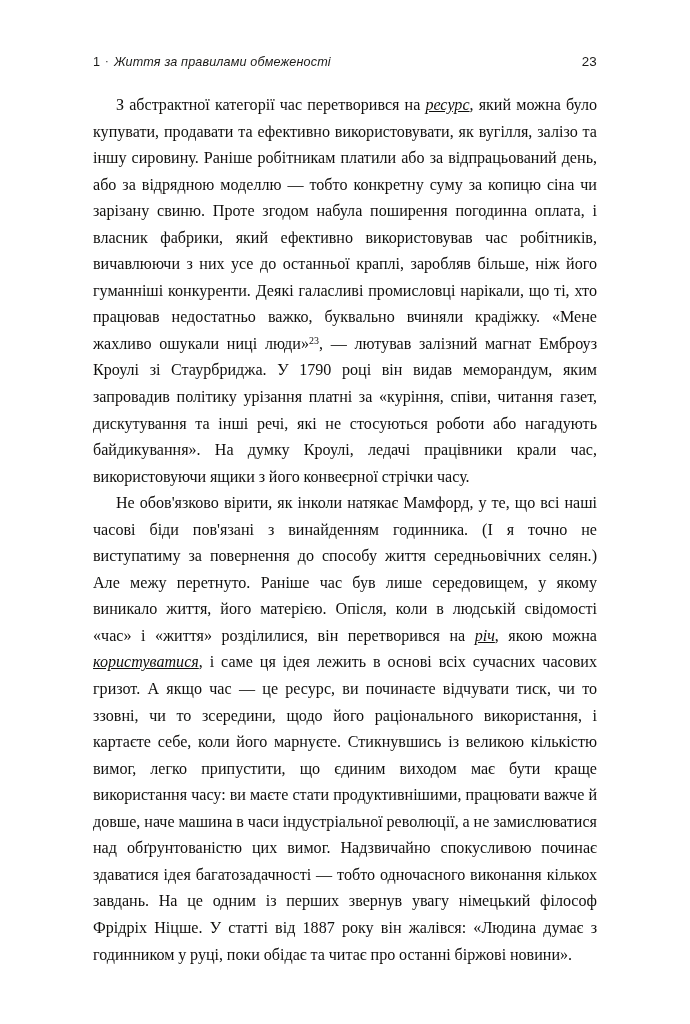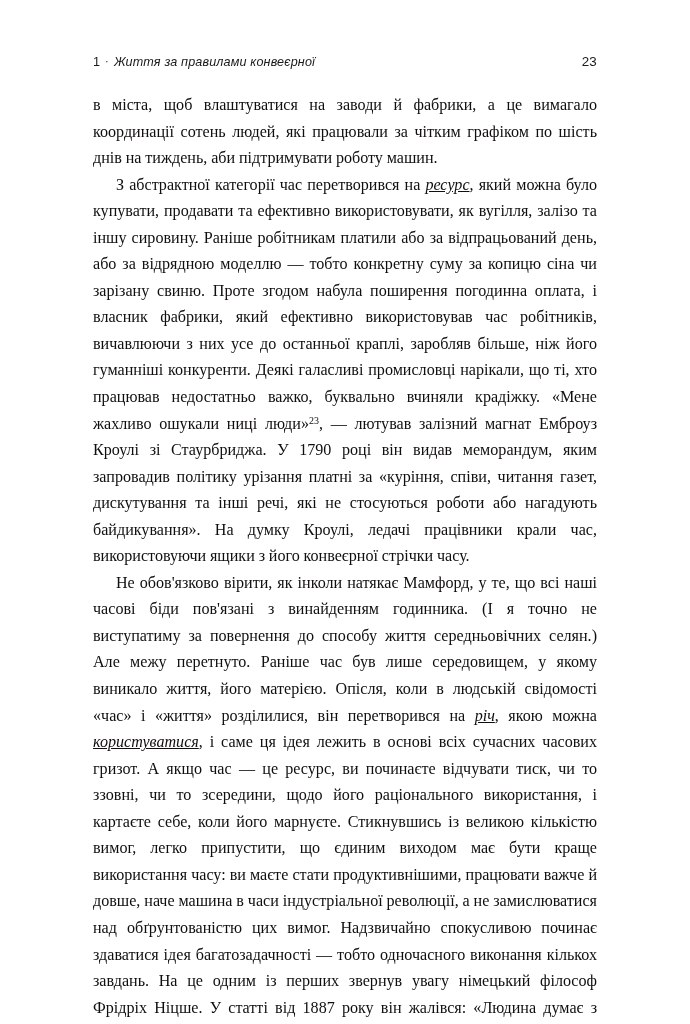--- a/index.html
+++ b/index.html
@@ -94,24 +94,23 @@
 </style>
 </head>
 <body>
 
 <div class="page">
 
   <div class="running-head">
     <div class="rh-left">
       <span class="rh-chapnum">1</span>
       <span class="rh-dot">·</span>
-      <span class="rh-title">Життя за правилами конвеєрної</span>
+      <span class="rh-title">Життя за правилами обмеженості</span>
     </div>
     <div class="rh-pagenum">23</div>
   </div>
 
   <div class="body-text">
-    <p>в міста, щоб влаштуватися на заводи й фабрики, а це вимагало координації сотень людей, які працювали за чітким графіком по шість днів на тиждень, аби підтримувати роботу машин.</p>
     <p class="indent">З абстрактної категорії час перетворився на <i>ресурс</i>, який можна було купувати, продавати та ефективно використовувати, як вугілля, залізо та іншу сировину. Раніше робітникам платили або за відпрацьований день, або за відрядною моделлю — тобто конкретну суму за копицю сіна чи зарізану свиню. Проте згодом набула поширення погодинна оплата, і власник фабрики, який ефективно використовував час робітників, вичавлюючи з них усе до останньої краплі, заробляв більше, ніж його гуманніші конкуренти. Деякі галасливі промисловці нарікали, що ті, хто працював недостатньо важко, буквально вчиняли крадіжку. «Мене жахливо ошукали ниці люди»<sup>23</sup>, — лютував залізний магнат Емброуз Кроулі зі Стаурбриджа. У 1790 році він видав меморандум, яким запровадив політику урізання платні за «куріння, співи, читання газет, дискутування та інші речі, які не стосуються роботи або нагадують байдикування». На думку Кроулі, ледачі працівники крали час, використовуючи ящики з його конвеєрної стрічки часу.</p>
     <p class="indent">Не обов'язково вірити, як інколи натякає Мамфорд, у те, що всі наші часові біди пов'язані з винайденням годинника. (І я точно не виступатиму за повернення до способу життя середньовічних селян.) Але межу перетнуто. Раніше час був лише середовищем, у якому виникало життя, його матерією. Опісля, коли в людській свідомості «час» і «життя» розділилися, він перетворився на <i>річ</i>, якою можна <i>користуватися</i>, і саме ця ідея лежить в основі всіх сучасних часових гризот. А якщо час — це ресурс, ви починаєте відчувати тиск, чи то ззовні, чи то зсередини, щодо його раціонального використання, і картаєте себе, коли його марнуєте. Стикнувшись із великою кількістю вимог, легко припустити, що єдиним виходом має бути краще використання часу: ви маєте стати продуктивнішими, працювати важче й довше, наче машина в часи індустріальної революції, а не замислюватися над обґрунтованістю цих вимог. Надзвичайно спокусливою починає здаватися ідея багатозадачності — тобто одночасного виконання кількох завдань. На це одним із перших звернув увагу німецький філософ Фрідріх Ніцше. У статті від 1887 року він жалівся: «Людина думає з годинником у руці, поки обідає та читає про останні біржові новини».</p>
   </div>
 
 </div>
 
 </body></html>

